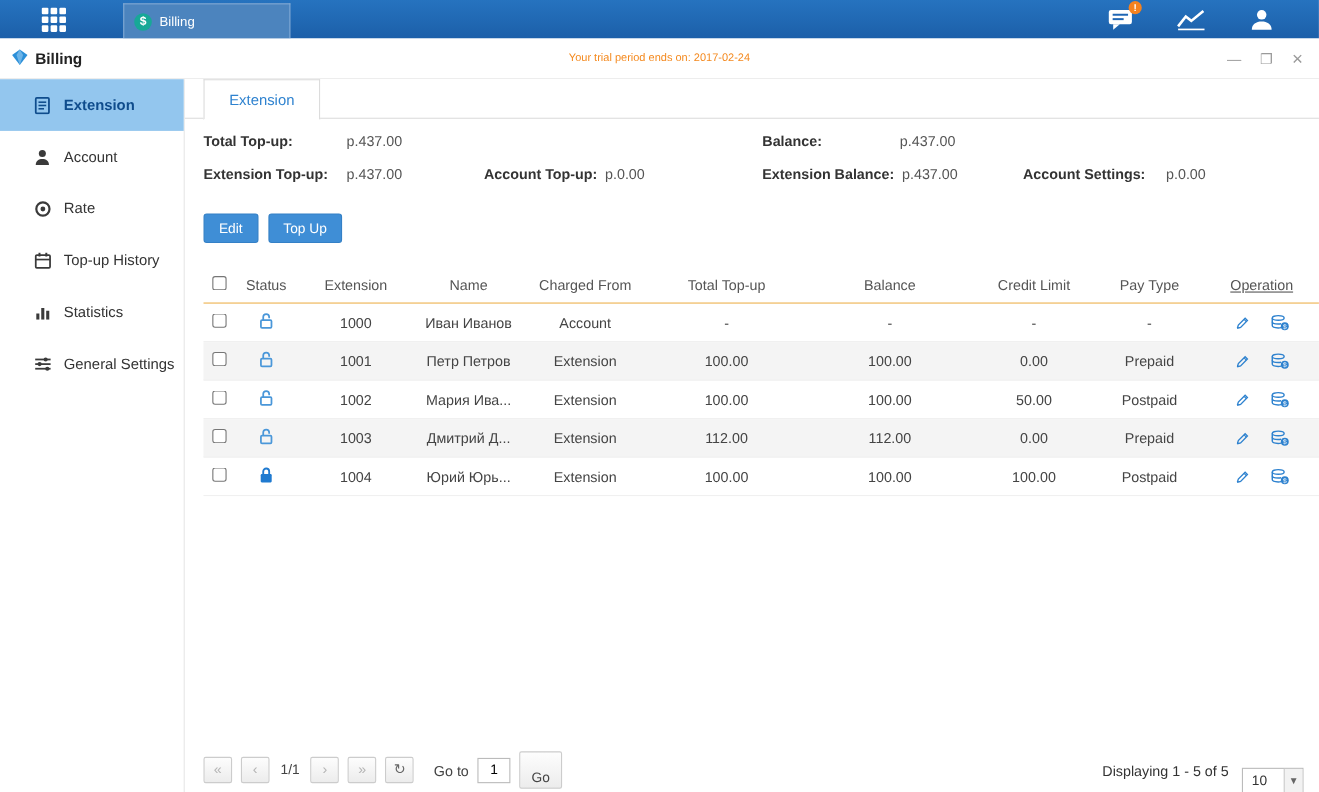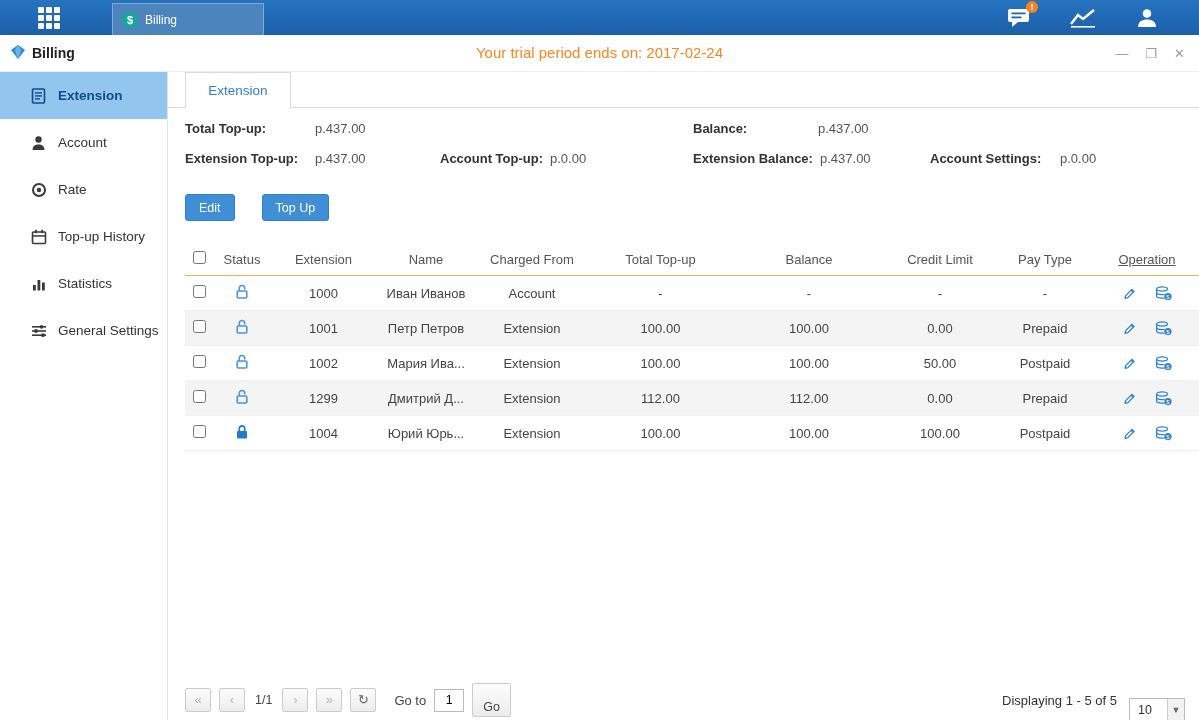--- a/index.html
+++ b/index.html
@@ -41,21 +41,21 @@
     background:#f5821f; color:#fff; font-size:9px; font-weight:bold; text-align:center; line-height:12px;
   }
 
   
   .titlebar {
     position:absolute; top:35px; left:0; width:1199px; height:37px;
     background:#fff; border-bottom:1px solid #ececec;
   }
   .app-title { position:absolute; left:10px; top:0; height:36px; display:flex; align-items:center; gap:6px; }
   .app-title .t { font-size:14px; font-weight:bold; color:#222; }
-  .trial { position:absolute; left:0; right:0; top:0; text-align:center; line-height:36px; color:#f4891e; font-size:15px; }
+  .trial { position:absolute; left:0; right:0; top:0; text-align:center; line-height:36px; color:#f4891e; font-size:10px; }
   .winctl { position:absolute; right:14px; top:0; height:36px; display:flex; align-items:center; gap:17px; color:#9a9a9a; font-size:13px; }
   .winctl span { cursor:pointer; }
 
   
   .sidebar {
     position:absolute; left:0; top:72px; bottom:0; width:168px;
     background:#fff; border-right:1px solid #e3e3e3;
   }
   .side-item {
     height:47px; display:flex; align-items:center; gap:11px; padding-left:30px;
@@ -72,21 +72,21 @@
     background:#fff; border:1px solid #dcdcdc; border-bottom:1px solid #fff;
     text-align:center; line-height:35px; color:#2e82cf; font-size:13.5px; cursor:pointer;
   }
 
   .summary { position:absolute; left:17px; top:42px; width:1014px; height:62px; }
   .srow { position:absolute; left:0; right:0; height:30px; line-height:30px; }
   .srow.r1 { top:0; } .srow.r2 { top:30px; }
   .slabel { position:absolute; font-weight:bold; color:#333; font-size:13px; }
   .sval  { position:absolute; color:#555; font-size:13px; }
 
-  .btnrow { position:absolute; left:17px; top:122px; display:flex; gap:27px; }
+  .btnrow { position:absolute; left:17px; top:122px; display:flex; gap:9px; }
   .bluebtn {
     height:27px; padding:0 13px; background:#3f8ed6; border:1px solid #3480c6;
     border-radius:3px; color:#fff; font-size:12.5px; cursor:pointer;
     font-family:"Liberation Sans",sans-serif;
   }
 
   
   .table { position:absolute; left:17px; top:171px; width:1014px; }
   .thead { display:flex; align-items:center; height:33px; border-bottom:1px solid #edb24e; color:#555; }
   .trow  { display:flex; align-items:center; height:35px; border-bottom:1px solid #f0f0f0; color:#444; }
@@ -392,21 +392,21 @@
         </span>
       </div>
     </div>
 
     <div class="trow">
       <div class="c c-check"><input type="checkbox" style=""></div>
       <div class="c c-status"><span class="lockwrap"><svg width="14" height="16" viewBox="0 0 14 16">
                 <path d="M4.3 7 V4.2 a2.7 2.7 0 0 1 5.4 0 V5.4" fill="none" stroke="#4a97d9" stroke-width="1.6"></path>
                 <rect x="2.2" y="7" width="9.6" height="7" rx="1" fill="none" stroke="#4a97d9" stroke-width="1.6"></rect>
               </svg></span></div>
-      <div class="c c-ext">1299</div>
+      <div class="c c-ext">1003</div>
       <div class="c c-name">Дмитрий Д...</div>
       <div class="c c-charged">Extension</div>
       <div class="c c-total">112.00</div>
       <div class="c c-balance">112.00</div>
       <div class="c c-credit">0.00</div>
       <div class="c c-pay">Prepaid</div>
       <div class="c c-op">
         <span class="opico">
           <svg width="15" height="15" viewBox="0 0 16 16">
             <path d="M3.2 12.8 L4 10.2 10.6 3.6 12.8 5.8 6.2 12.4 3.4 13.2 Z" fill="none" stroke="#2e82cf" stroke-width="1.3"></path>

